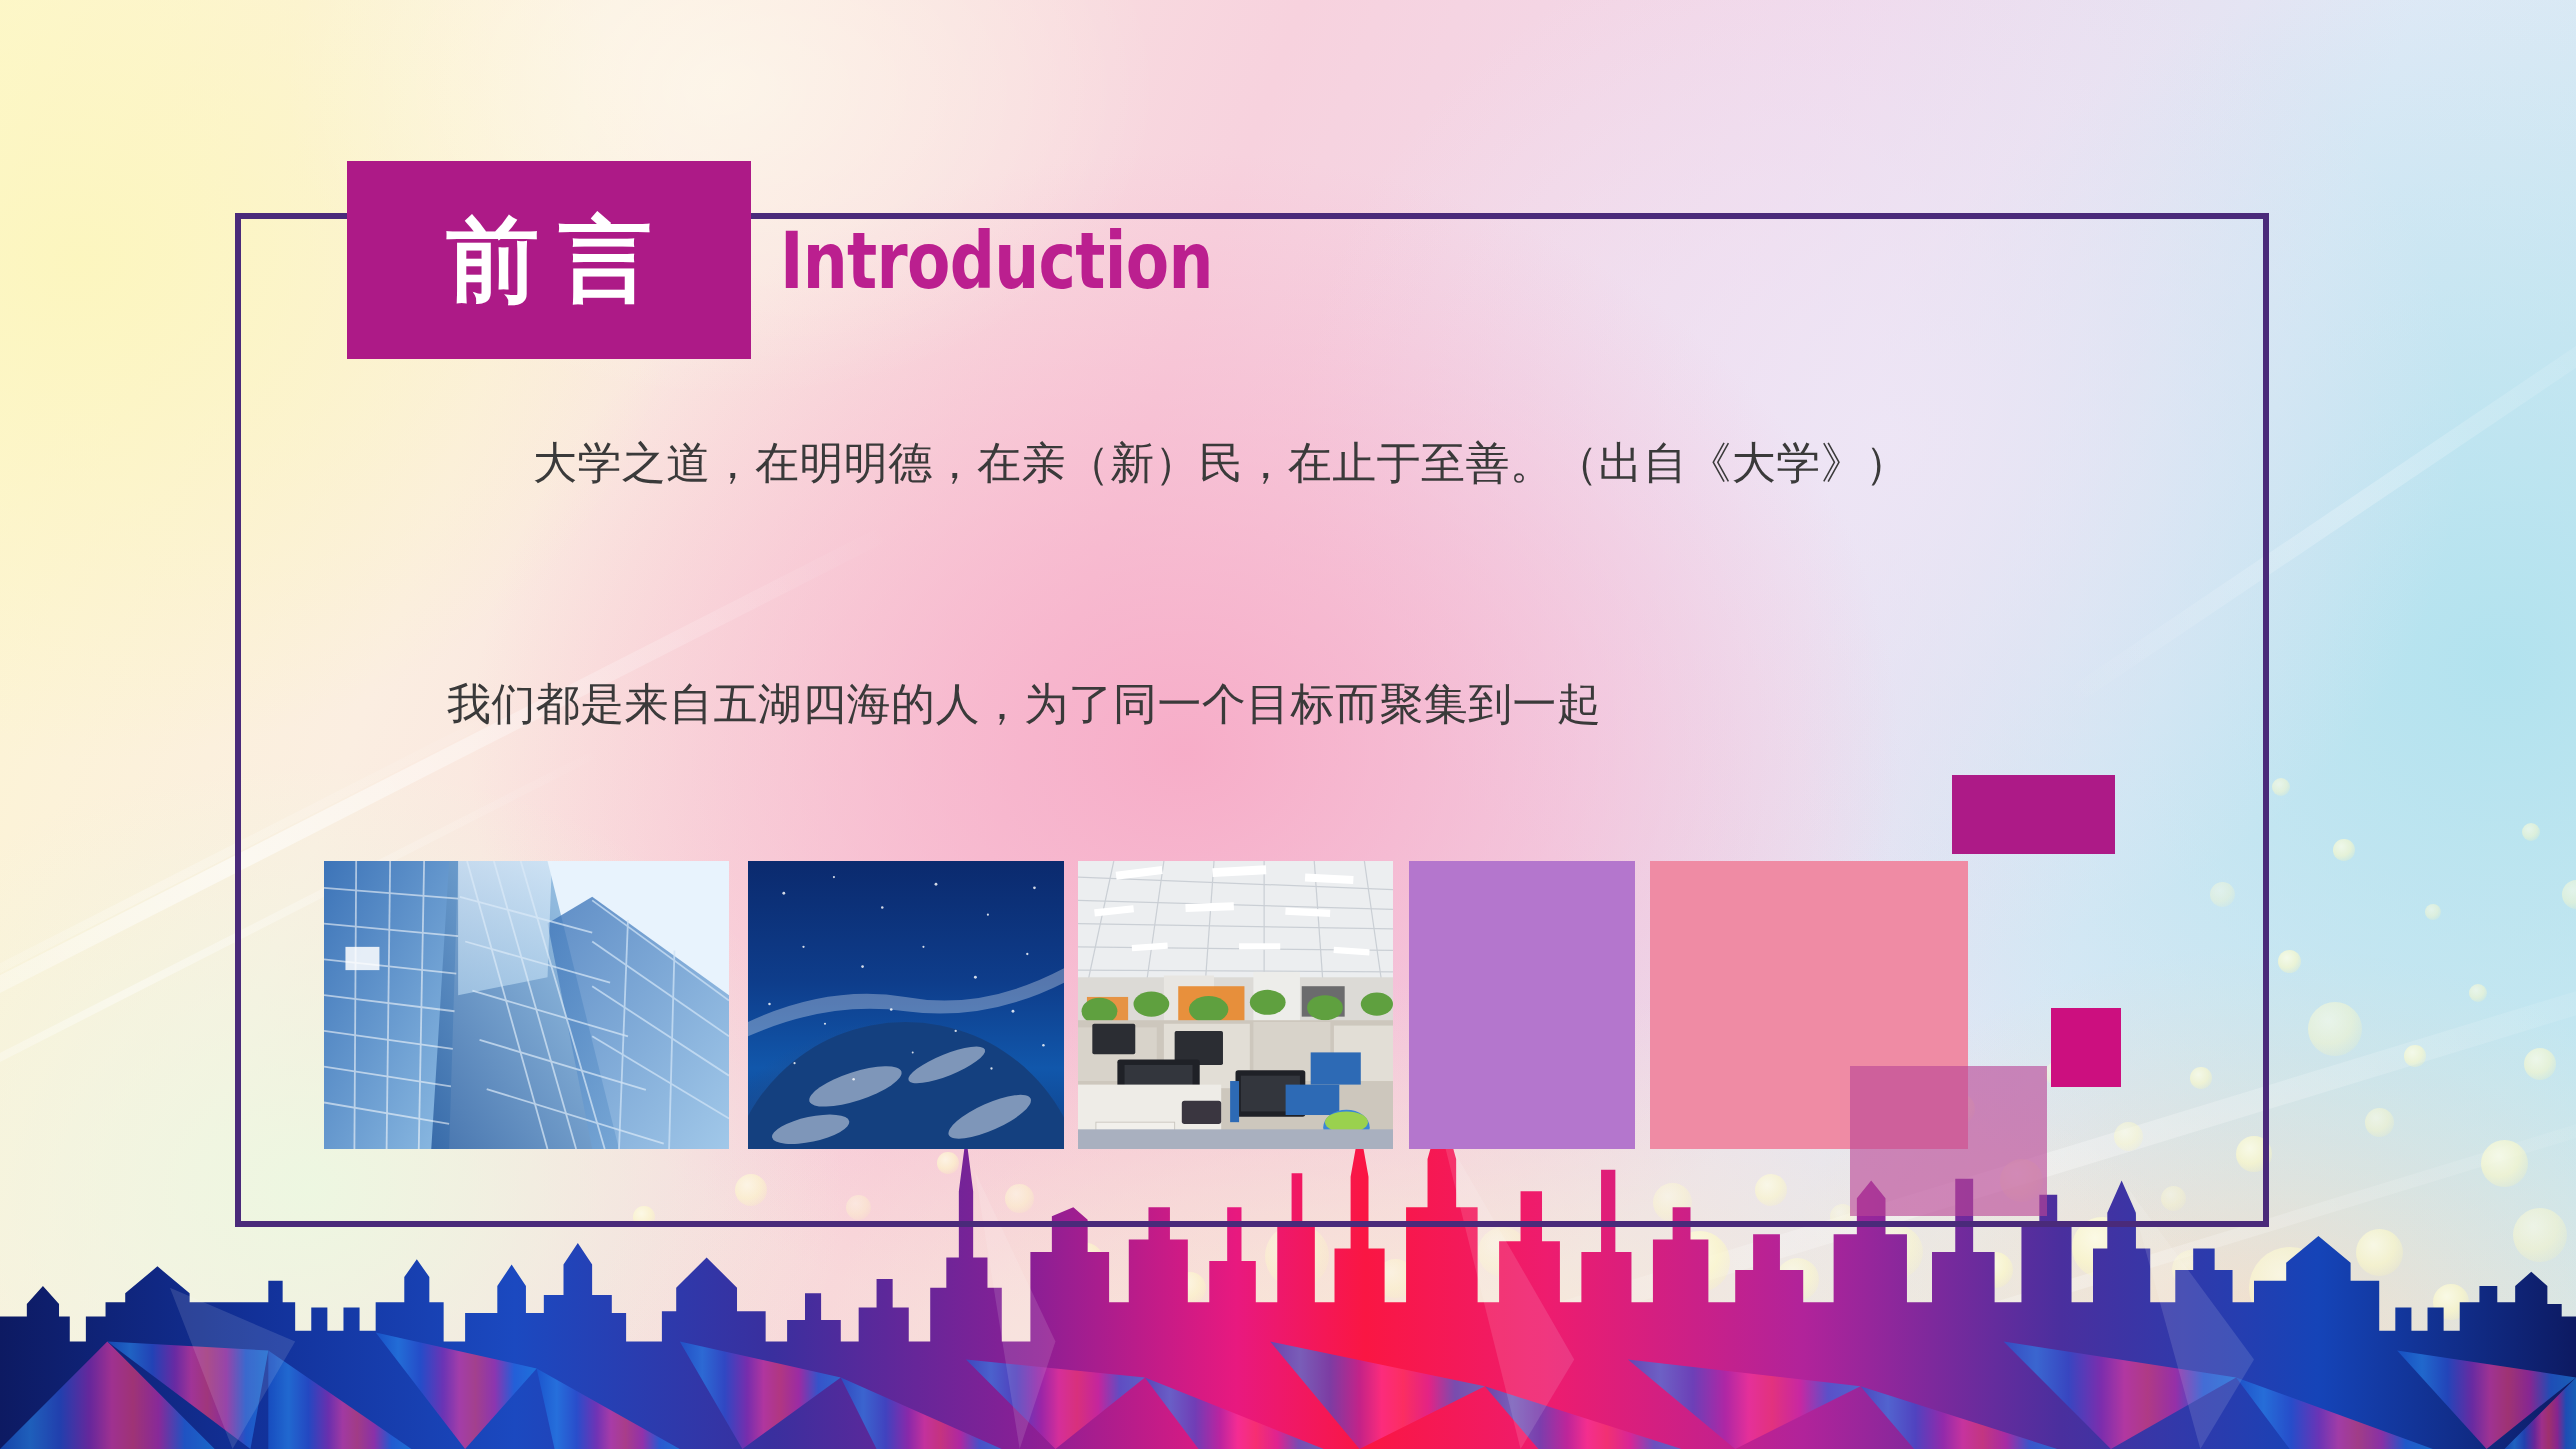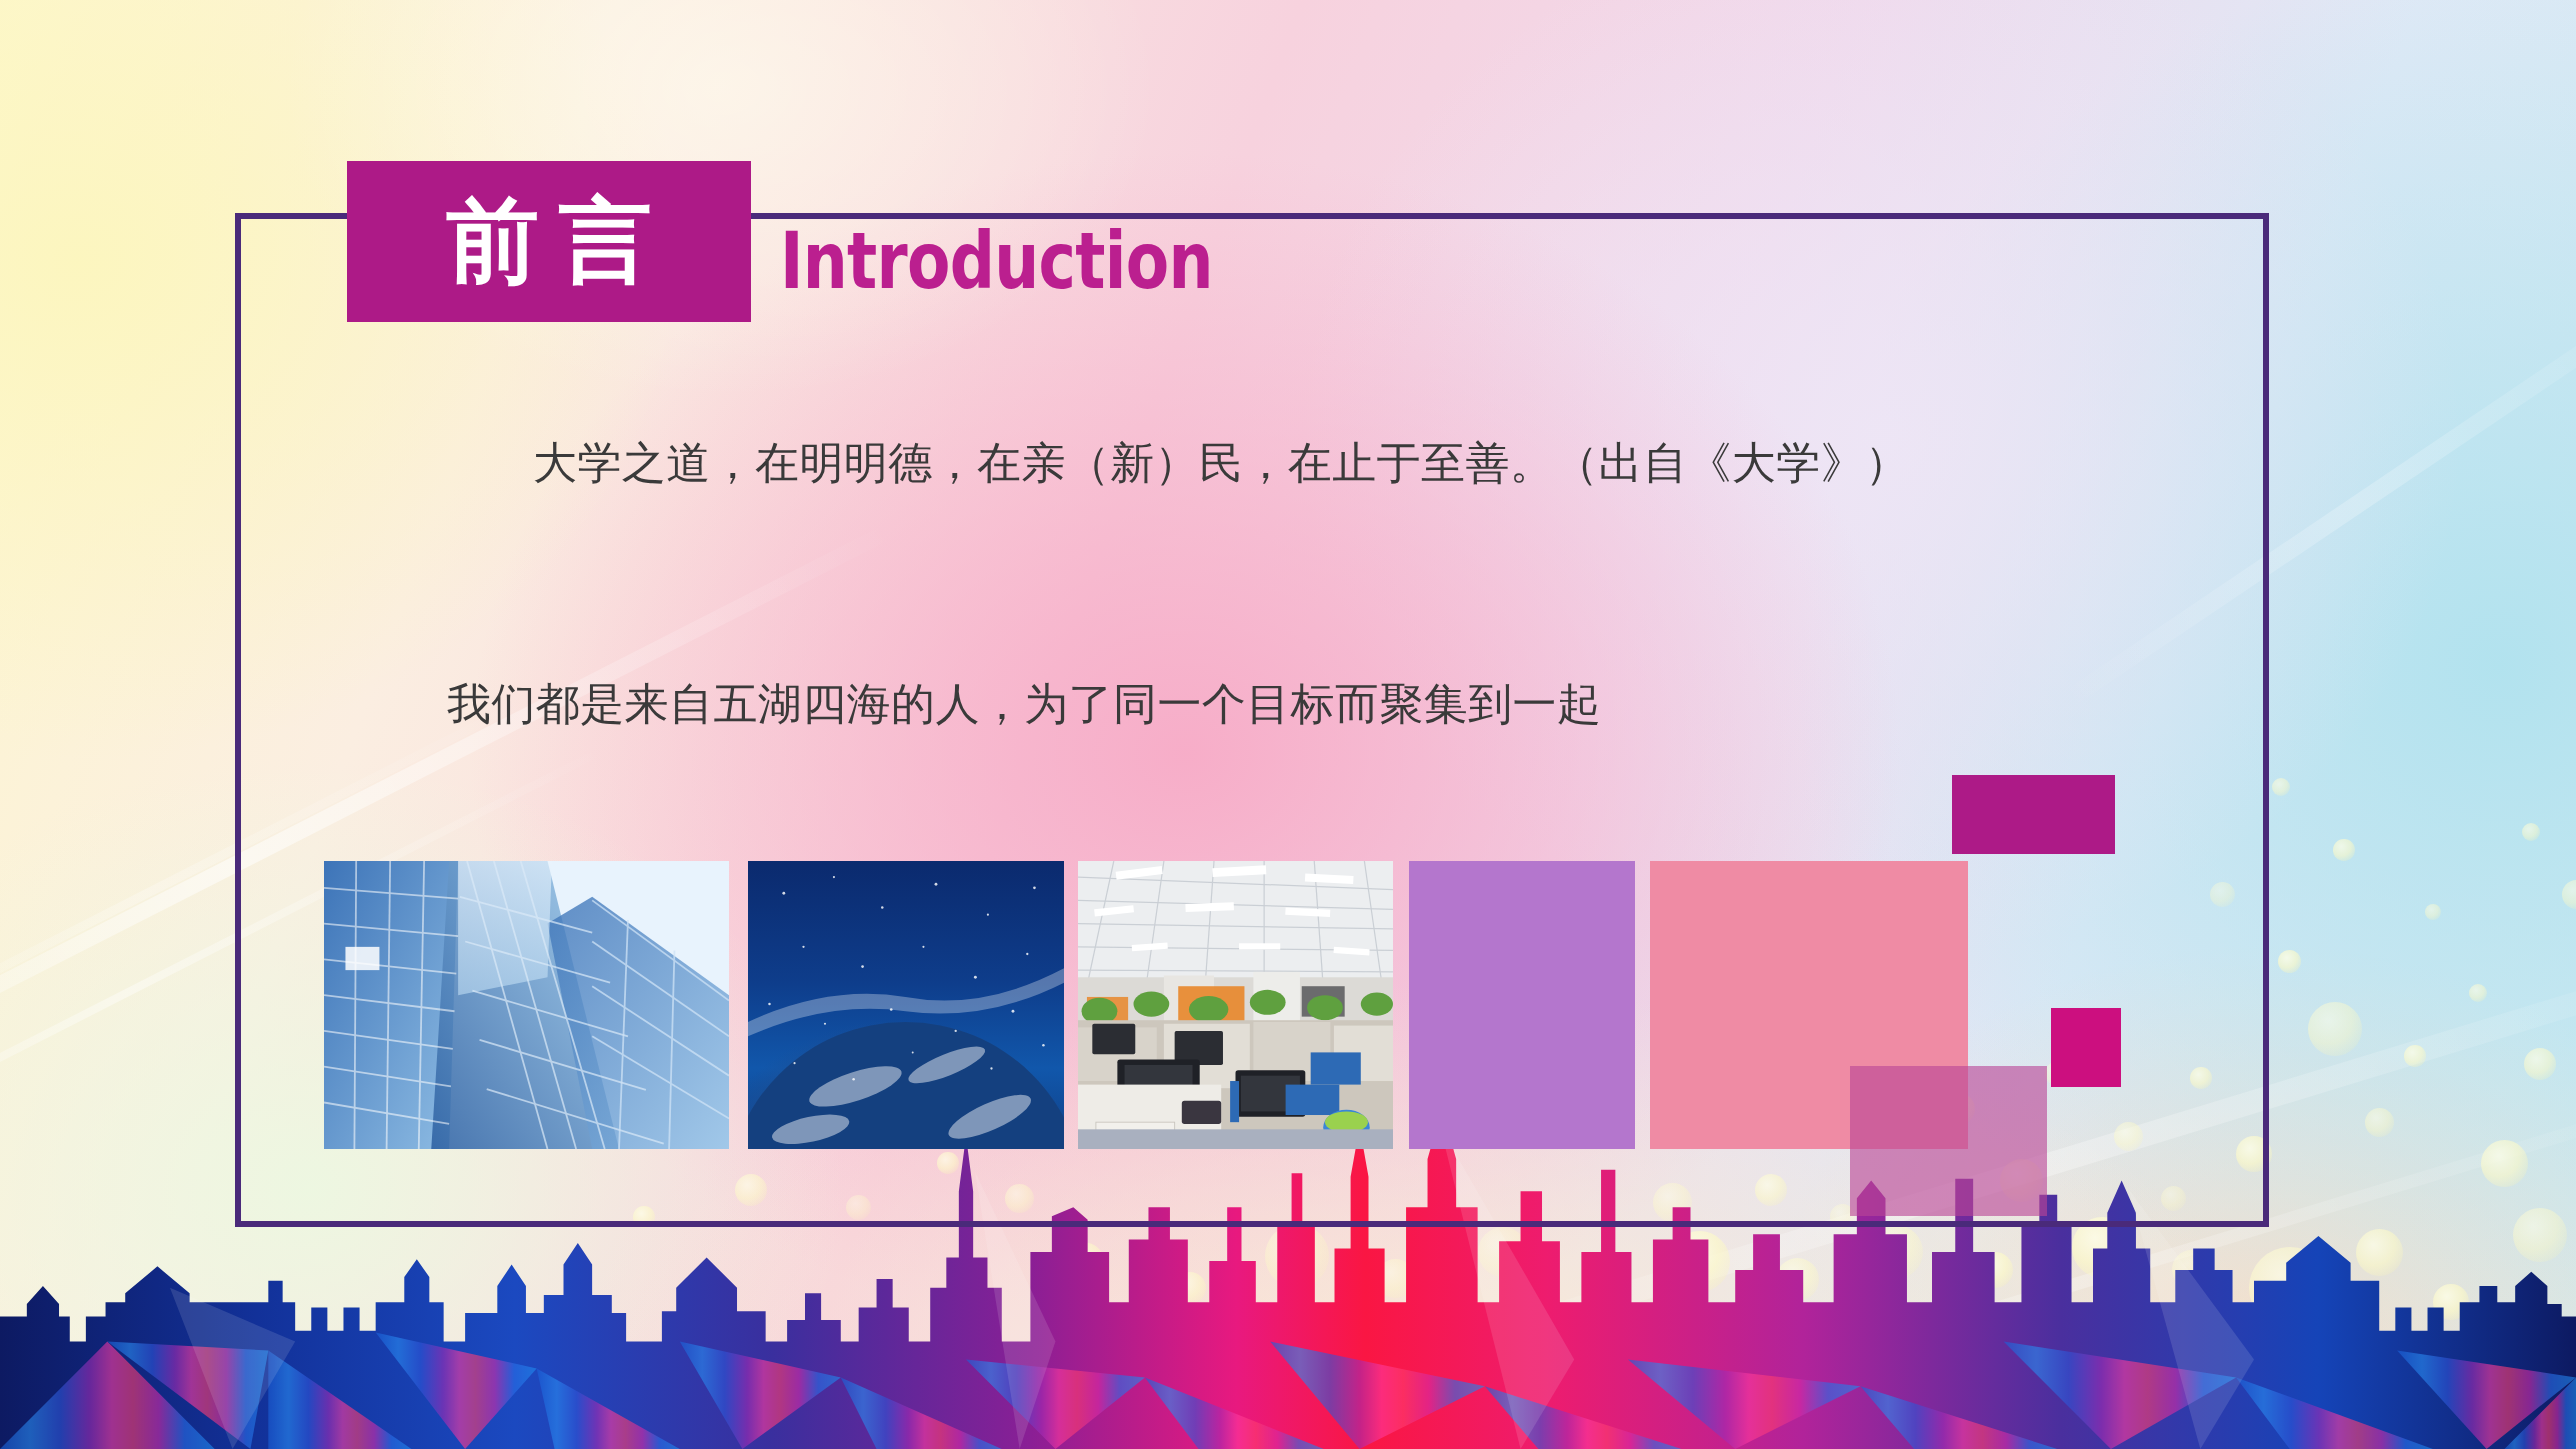--- a/index.html
+++ b/index.html
@@ -65,21 +65,21 @@
     left: 235px; top: 213px;
     width: 2034px; height: 1014px;
     border: 6.3px solid #4a2a7a;
     box-sizing: border-box;
   }
 
   
   .title-box {
     position: absolute;
     left: 347px; top: 161px;
-    width: 404px; height: 161px;
+    width: 404px; height: 198px;
     background: #ad1a87;
     display: flex; align-items: center; justify-content: center;
   }
   .title-cn {
     color: #ffffff;
     font-size: 93px;
     font-weight: 700;
     letter-spacing: 19.7px;
     text-indent: 19.7px;
     line-height: 1;

